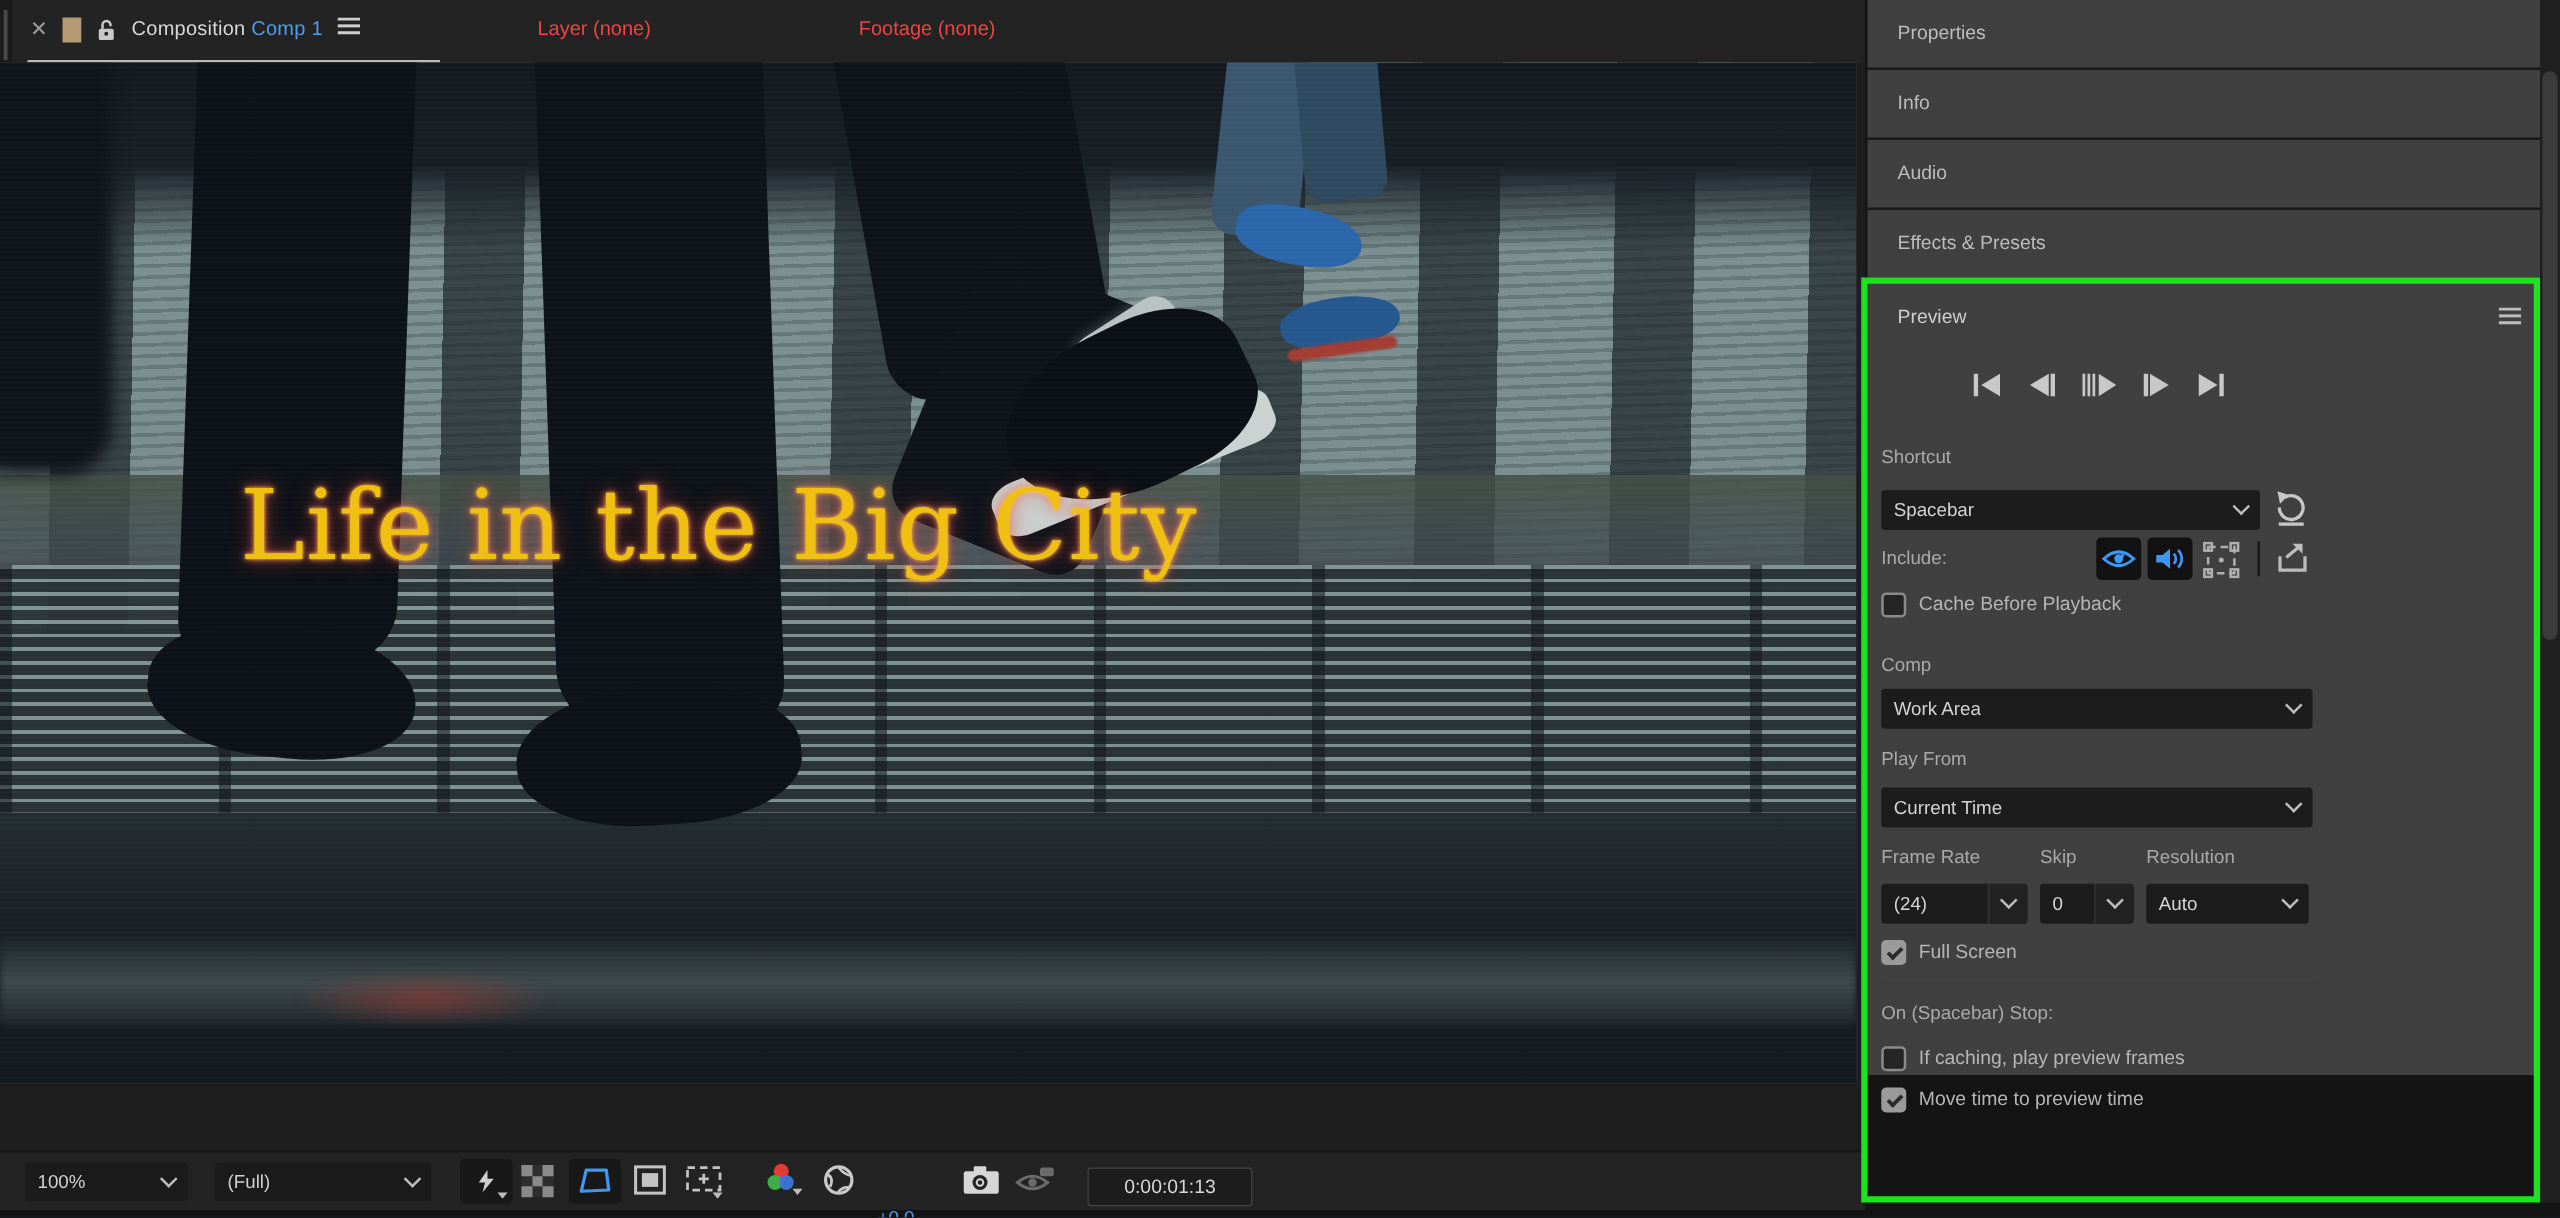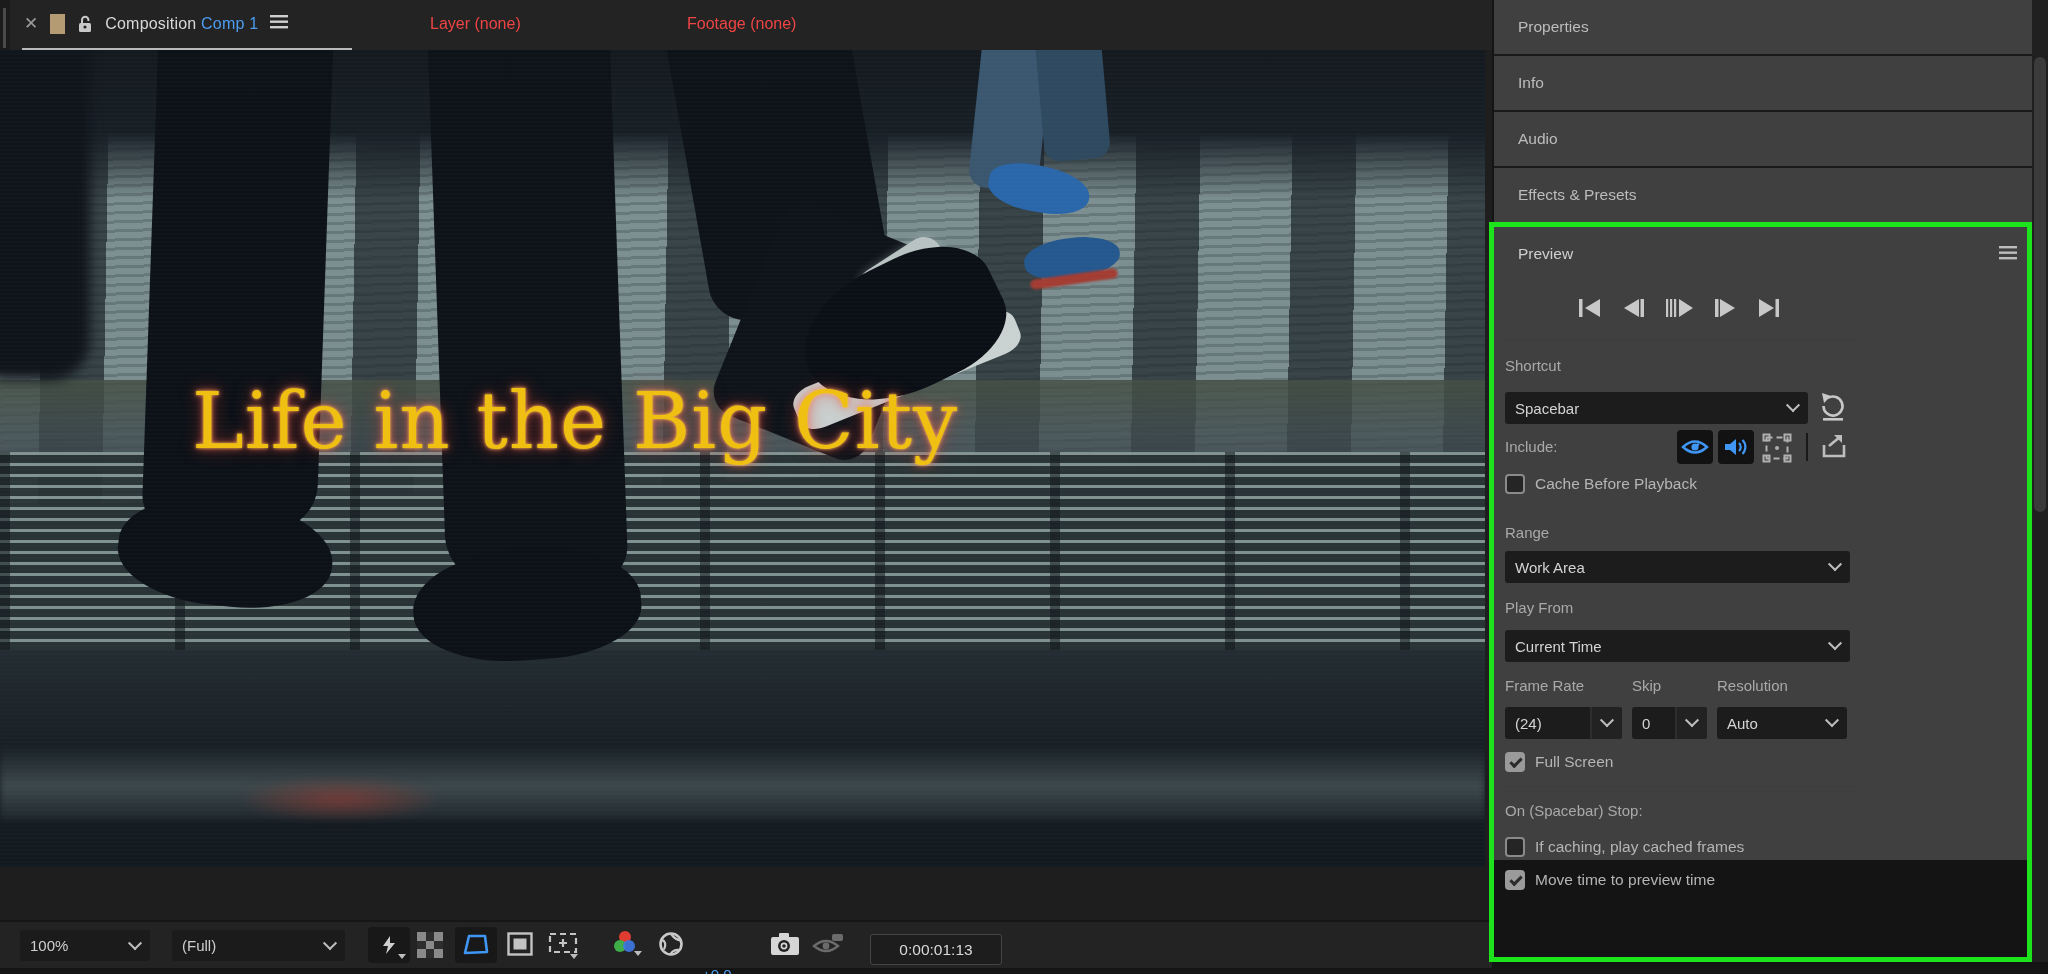--- a/index.html
+++ b/index.html
@@ -345,21 +345,21 @@
             <path d="M9 13 L21 3" stroke="#bdbdbd" stroke-width="2.6"></path>
             <polygon points="14,2 22,2 22,10" fill="#bdbdbd"></polygon>
           </svg>
       </div>
 
       <div class="rp-abs cb-row" style="left:11px;top:474px;">
         <span class="checkbox"></span>
         <span class="cb-label">Cache Before Playback</span>
       </div>
 
-      <div class="rp-abs label" style="left:11px;top:524px;">Range</div>
+      <div class="rp-abs label" style="left:11px;top:524px;">Comp</div>
       <div class="rp-abs value-dd" style="left:11px;top:551px;width:345px;">
         <span>Work Area</span>
         <span class="chev"></span>
       </div>
 
       <div class="rp-abs label" style="left:11px;top:599px;">Play From</div>
       <div class="rp-abs value-dd" style="left:11px;top:630px;width:345px;">
         <span>Current Time</span>
         <span class="chev"></span>
       </div>
@@ -388,21 +388,21 @@
       <div class="rp-abs cb-row" style="left:11px;top:752px;">
         <span class="checkbox checked"></span>
         <span class="cb-label">Full Screen</span>
       </div>
 
       <div class="rp-abs hdiv" style="left:11px;top:786px;width:350px;"></div>
       <div class="rp-abs label" style="left:11px;top:802px;">On (Spacebar) Stop:</div>
 
       <div class="rp-abs cb-row" style="left:11px;top:837px;">
         <span class="checkbox"></span>
-        <span class="cb-label">If caching, play cached frames</span>
+        <span class="cb-label">If caching, play preview frames</span>
       </div>
       <div class="rp-abs cb-row" style="left:11px;top:870px;">
         <span class="checkbox checked"></span>
         <span class="cb-label">Move time to preview time</span>
       </div>
     </div>
   </div>
 
   <div class="scroll-track"></div>
   <div class="scroll-thumb"></div>

